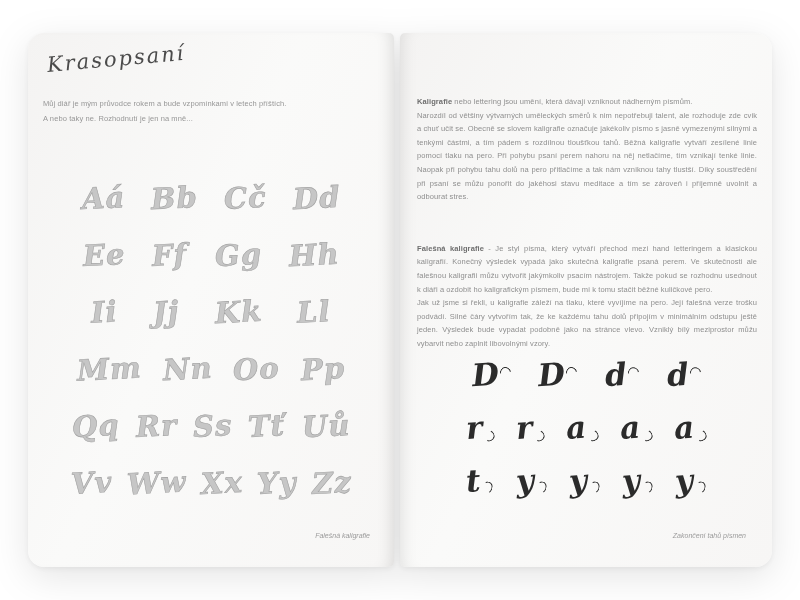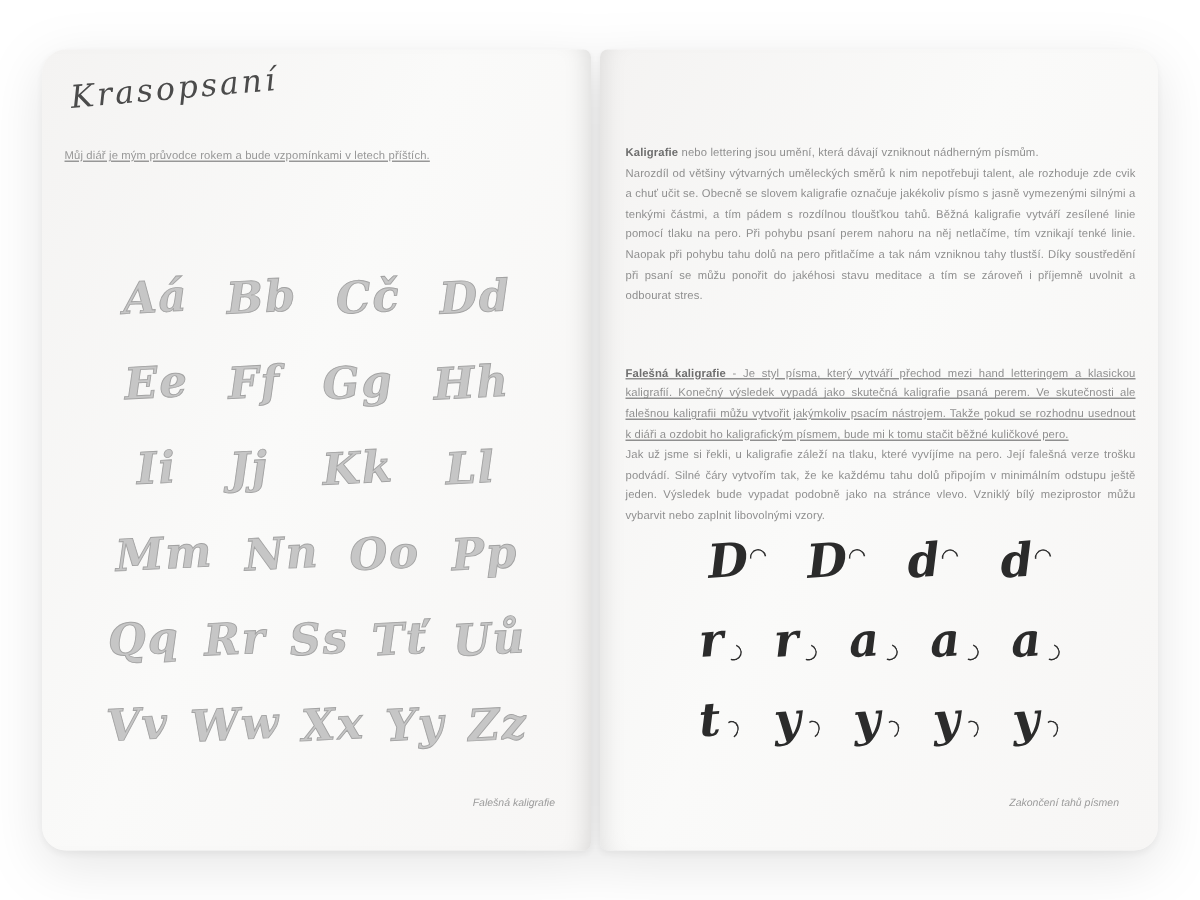--- a/index.html
+++ b/index.html
@@ -48,21 +48,20 @@
   }
   .intro {
     position: absolute;
     top: 64px; left: 15px; right: 12px;
   }
   .intro-line {
     font-size: 7.5px;
     line-height: 14.5px;
     color: #979797;
     letter-spacing: 0.1px;
-    text-decoration: underline;
   }
   .alphabet {
     position: absolute;
     top: 136px; left: 10px; right: 10px;
   }
   .alphabet .letter-row {
     height: 57px;
     display: flex;
     align-items: center;
     justify-content: space-evenly;
@@ -98,21 +97,21 @@
     font-size: 7.5px;
     line-height: 13.6px;
     color: #8f8f8f;
     text-align: justify;
     letter-spacing: 0.1px;
   }
   .para .lead {
     font-weight: bold;
     color: #6e6e6e;
   }
-  .para.gap { margin-top: 38px; text-decoration: underline; }
+  .para.gap { margin-top: 38px; }
 
   .samples {
     position: absolute;
     top: 314px; left: 16px; right: 16px;
   }
   .samples .letter-row {
     height: 53px;
     display: flex;
     align-items: center;
     justify-content: space-evenly;
@@ -152,20 +151,21 @@
 </style>
 </head>
 <body>
 
 <div class="book">
 
   <div class="page page-left">
     <div class="title">Krasopsaní</div>
     <div class="intro" id="intro">
         <div class="intro-line">Můj diář je mým průvodce rokem a bude vzpomínkami v letech příštích.</div>
+        <div class="intro-line">A nebo taky ne. Rozhodnutí je jen na mně...</div>
       </div>
     <div class="alphabet" id="alphabet">
         <div class="letter-row">
           <span class="alpha-pair">Aá</span>
           <span class="alpha-pair">Bb</span>
           <span class="alpha-pair">Cč</span>
           <span class="alpha-pair">Dd</span>
         </div>
         <div class="letter-row">
           <span class="alpha-pair">Ee</span>

